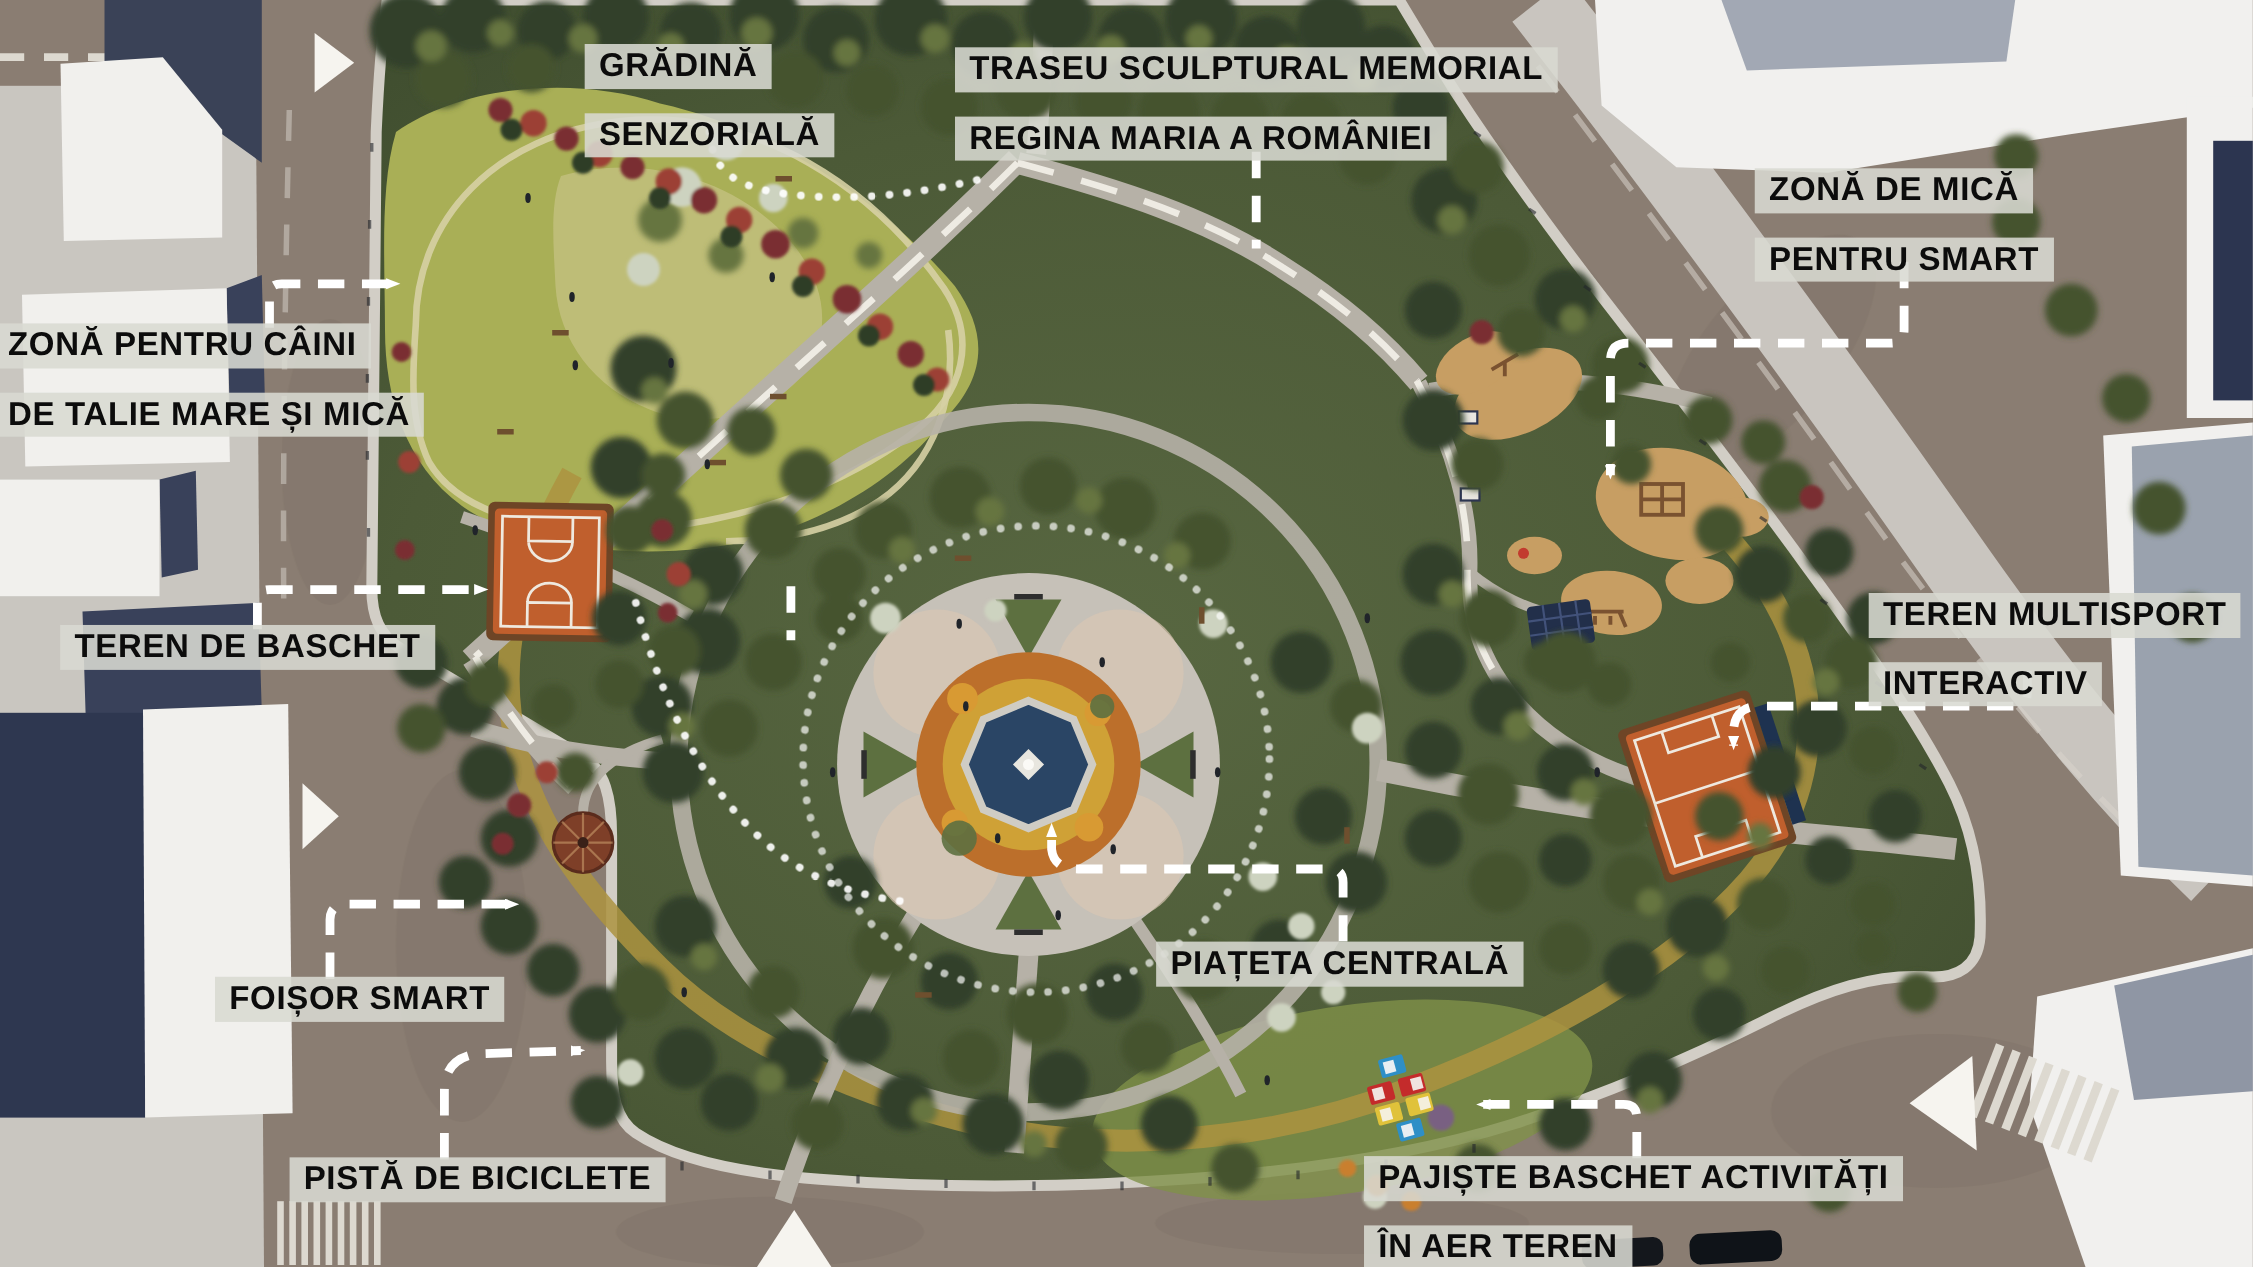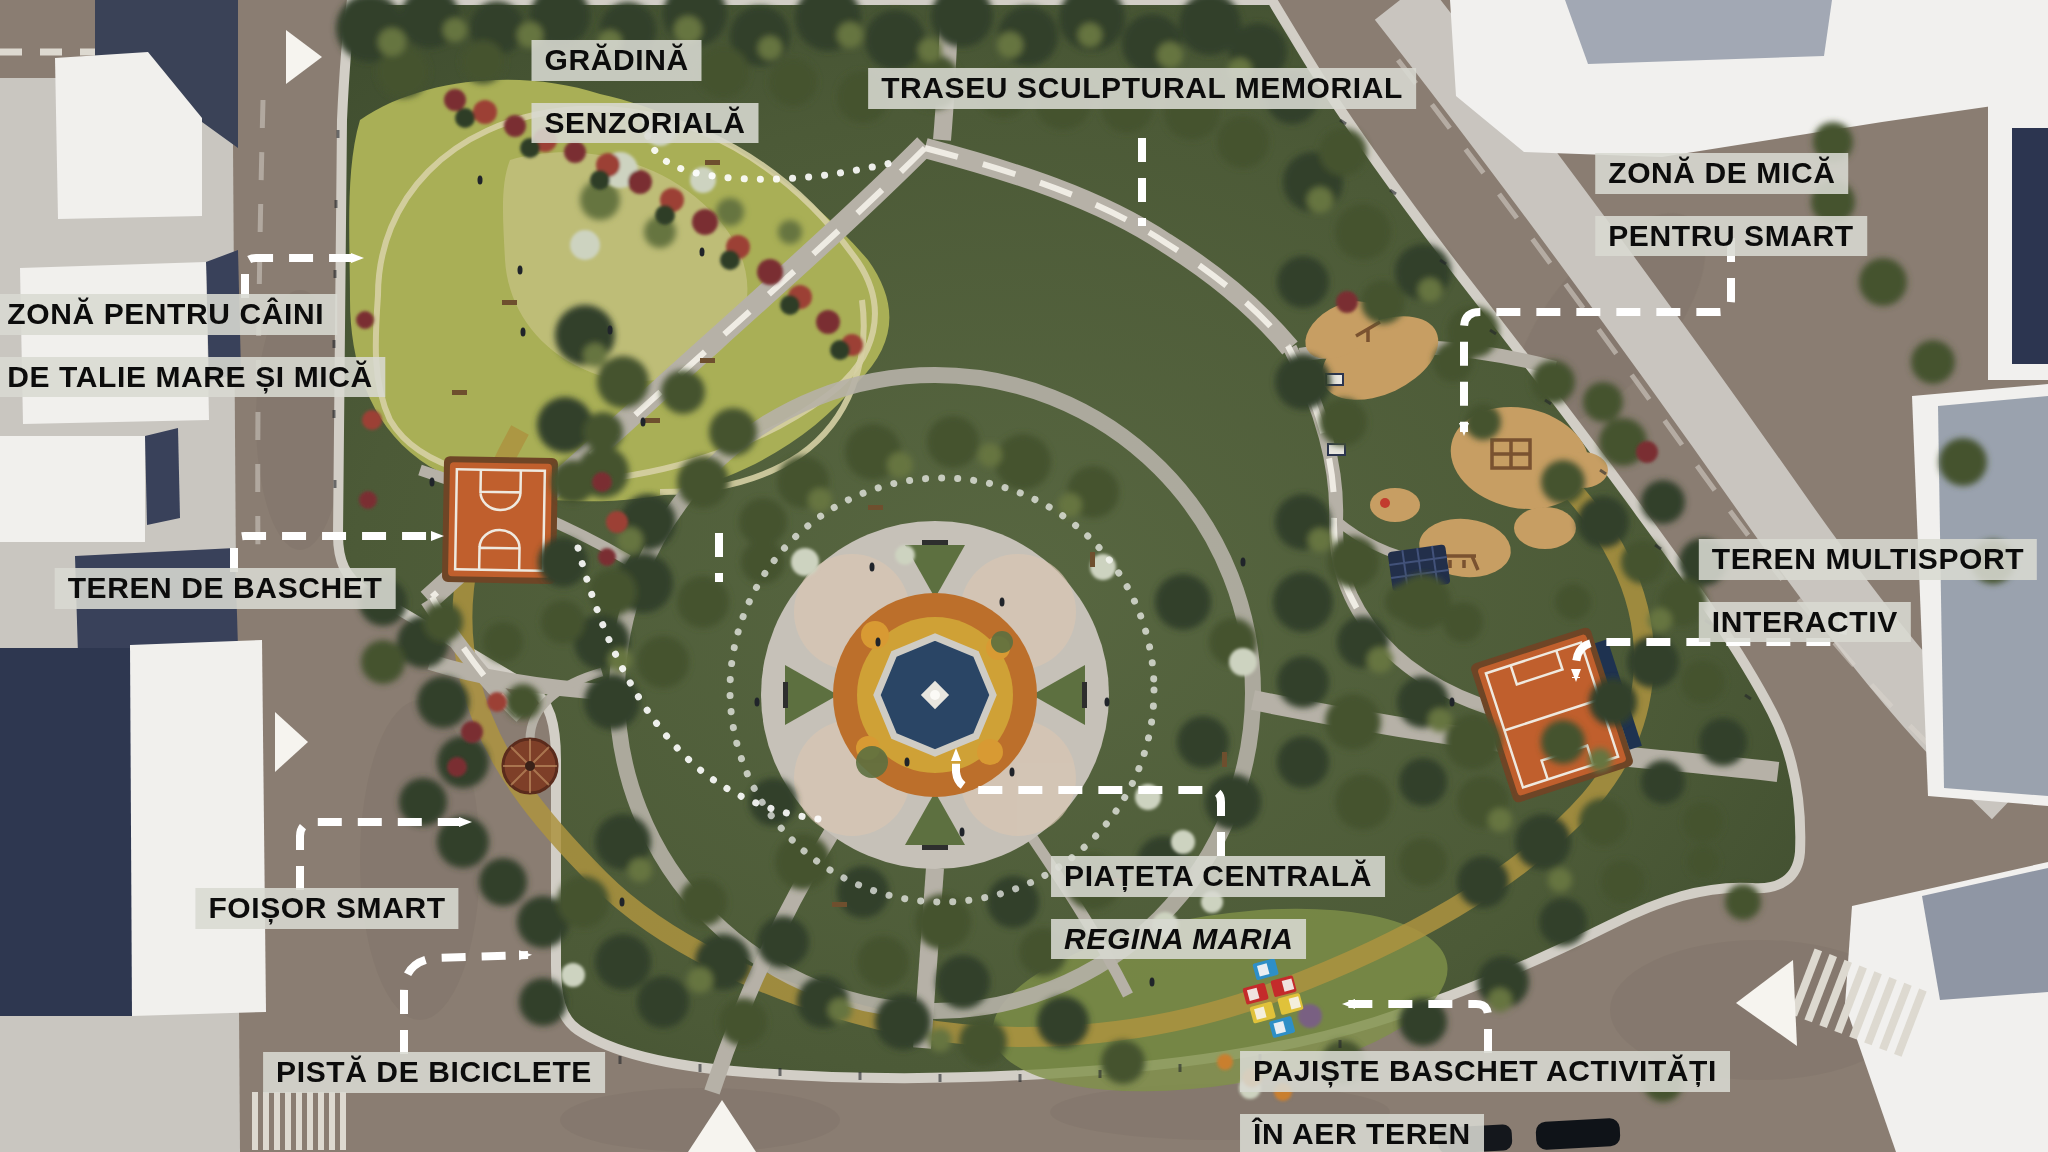--- a/index.html
+++ b/index.html
@@ -587,22 +587,23 @@
     <path d="M1221,856 L1221,802 Q1221,790 1209,790 L980,790 Q958,790 956,772 L956,752" marker-end="url(#ah)"></path>
     <path d="M404,1054 L404,992 Q404,962 434,958 L528,955" marker-end="url(#ah)"></path>
     <path d="M1488,1053 L1488,1016 Q1488,1004 1476,1004 L1346,1004" marker-end="url(#ah)"></path>
   </g>
 </svg>
 
 <div class="callout" style="left:645px;top:42px">
   <span>GRĂDINĂ</span>
   <span>SENZORIALĂ</span>
 </div>
-<div class="callout" style="left:1142px;top:70px">
+<div class="callout" style="left:1142px;top:45px">
   <span>TRASEU SCULPTURAL MEMORIAL</span>
+  <span>REGINA MARIA A ROMÂNIEI</span>
 </div>
 <div class="callout" style="left:1731px;top:155px">
   <span>ZONĂ DE MICĂ</span>
   <span>PENTRU SMART</span>
 </div>
 <div class="callout" style="left:190px;top:296px">
   <span>ZONĂ PENTRU CÂINI</span>
   <span>DE TALIE MARE ȘI MICĂ</span>
 </div>
 <div class="callout" style="left:225px;top:570px">
@@ -610,21 +611,20 @@
 </div>
 <div class="callout" style="left:327px;top:890px">
   <span>FOIȘOR SMART</span>
 </div>
 <div class="callout" style="left:1868px;top:541px">
   <span>TEREN MULTISPORT</span>
   <span>INTERACTIV</span>
 </div>
 <div class="callout" style="left:1218px;top:858px">
   <span>PIAȚETA CENTRALĂ</span>
-  <span class="it">REGINA MARIA</span>
 </div>
 <div class="callout" style="left:434px;top:1054px">
   <span>PISTĂ DE BICICLETE</span>
 </div>
 <div class="callout" style="left:1485px;top:1053px">
   <span>PAJIȘTE BASCHET ACTIVITĂȚI</span>
   <span>ÎN AER TEREN</span>
 </div>
 
 </div>

